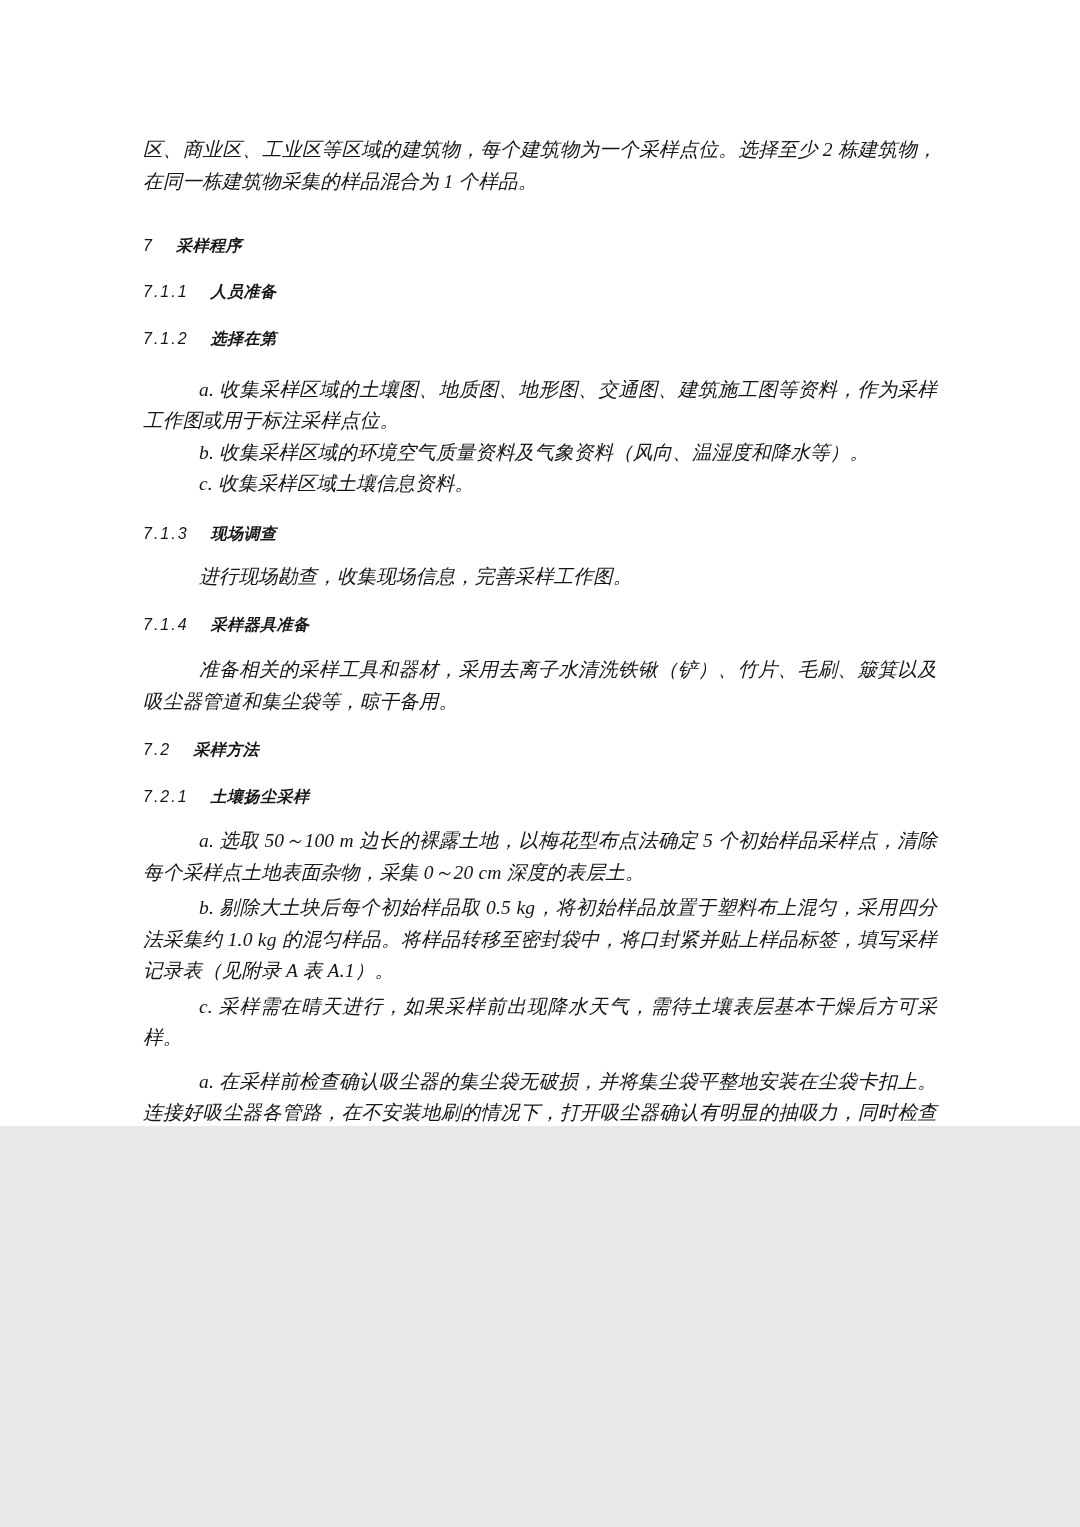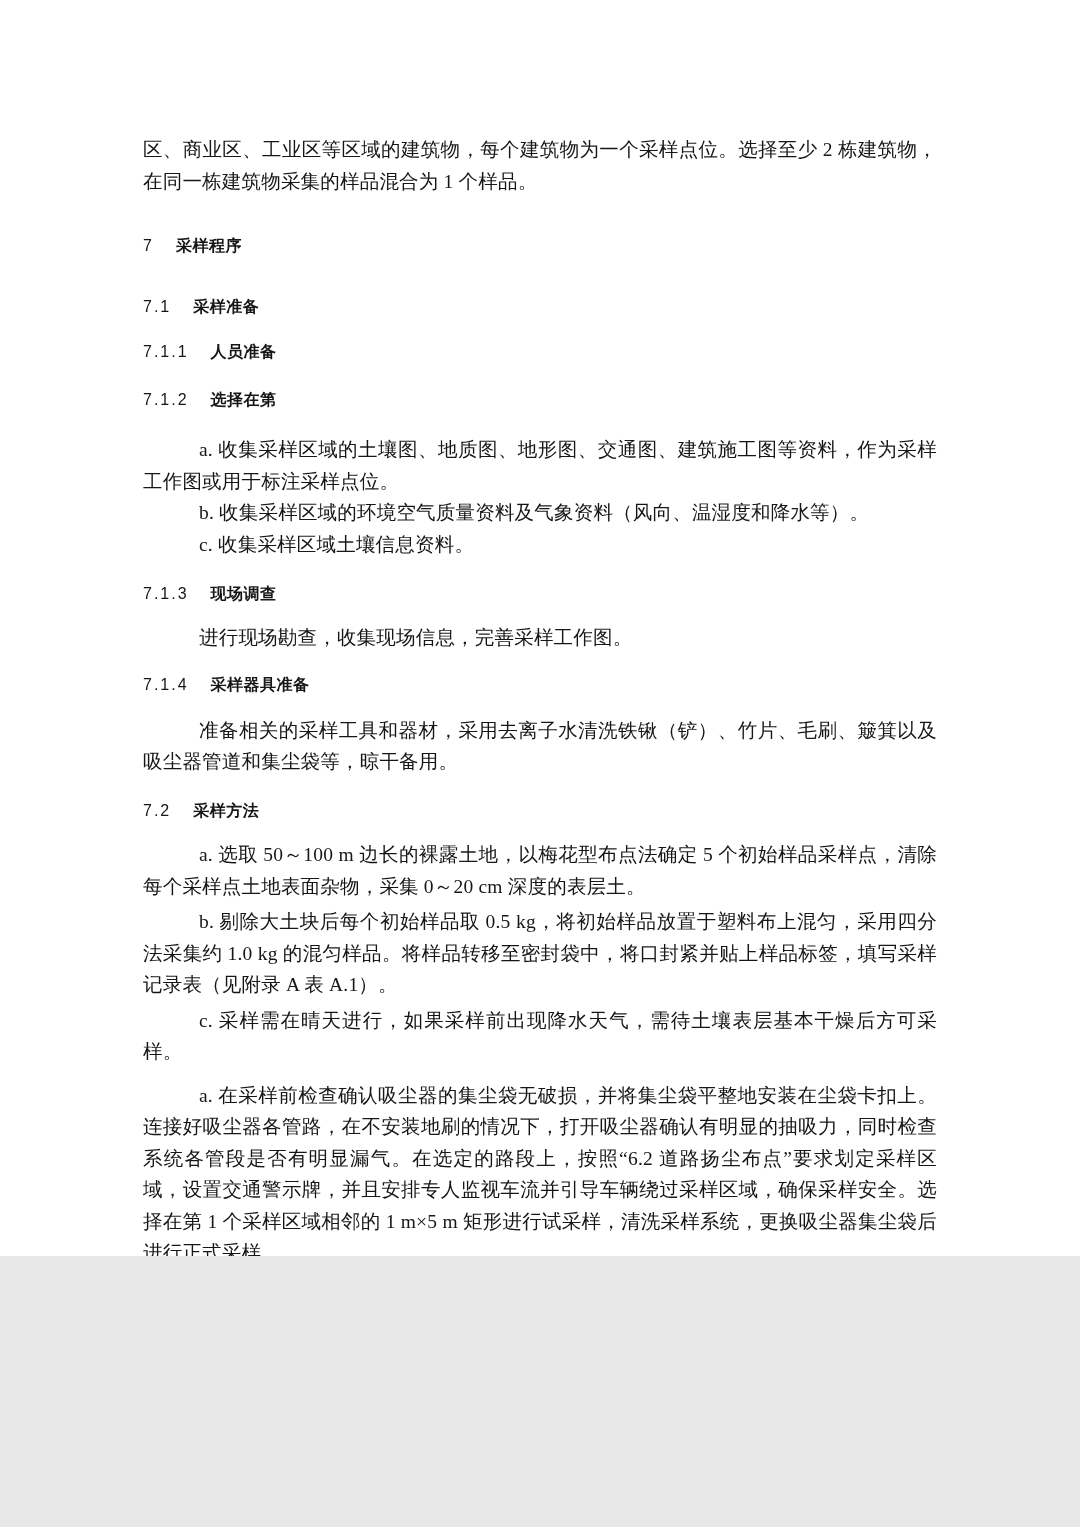--- a/index.html
+++ b/index.html
@@ -3,26 +3,27 @@
 <meta charset="utf-8">
 <style>
   html, body {
     margin: 0;
     padding: 0;
     background: #e8e8e8;
   }
   .page {
     position: relative;
     width: 1080px;
-    height: 1256px;
+    height: 1126px;
     margin: 0 auto;
     background: #ffffff;
     overflow: hidden;
     color: #161616;
     font-family: "Liberation Serif", "DejaVu Serif", serif;
+    font-style: italic;
   }
   .content {
     position: absolute;
     left: 143px;
     top: 134px;
     width: 794px;
   }
   .para {
     margin: 0;
     font-size: 19.5px;
@@ -63,23 +64,20 @@
 
 <div class="page">
   <div class="content">
 
     <p class="para">区、商业区、工业区等区域的建筑物，每个建筑物为一个采样点位。选择至少 2 栋建筑物，在同一栋建筑物采集的样品混合为 1 个样品。</p>
 
     <div class="h1" style="margin-top:33px">
       <span class="h-num">7</span><span class="h-title">采样程序</span>
     </div>
 
-    <div class="h2" style="margin-top:29px">
-      <span class="h-num">7.1</span><span class="h-title">采样准备</span>
-    </div>
 
     <div class="h3" style="margin-top:14px">
       <span class="h-num">7.1.1</span><span class="h-title">人员准备</span>
     </div>
 
 
     <div class="h3" style="margin-top:16px">
       <span class="h-num">7.1.2</span><span class="h-title">选择在第</span>
     </div>
 
@@ -96,20 +94,23 @@
     <div class="h3" style="margin-top:16px">
       <span class="h-num">7.1.4</span><span class="h-title">采样器具准备</span>
     </div>
 
     <p class="para indent" style="margin-top:14px">准备相关的采样工具和器材，采用去离子水清洗铁锹（铲）、竹片、毛刷、簸箕以及吸尘器管道和集尘袋等，晾干备用。</p>
 
     <div class="h2" style="margin-top:17px">
       <span class="h-num">7.2</span><span class="h-title">采样方法</span>
     </div>
 
+    <div class="h3" style="margin-top:15px">
+      <span class="h-num">7.2.1</span><span class="h-title">土壤扬尘采样</span>
+    </div>
 
     <p class="para indent" style="margin-top:13px">a. 选取 50～100 m 边长的裸露土地，以梅花型布点法确定 5 个初始样品采样点，清除每个采样点土地表面杂物，采集 0～20 cm 深度的表层土。</p>
     <p class="para indent" style="margin-top:4px">b. 剔除大土块后每个初始样品取 0.5 kg，将初始样品放置于塑料布上混匀，采用四分法采集约 1.0 kg 的混匀样品。将样品转移至密封袋中，将口封紧并贴上样品标签，填写采样记录表（见附录 A 表 A.1）。</p>
     <p class="para indent" style="margin-top:4px">c. 采样需在晴天进行，如果采样前出现降水天气，需待土壤表层基本干燥后方可采样。</p>
 
 
     <p class="para indent" style="margin-top:12px">a. 在采样前检查确认吸尘器的集尘袋无破损，并将集尘袋平整地安装在尘袋卡扣上。连接好吸尘器各管路，在不安装地刷的情况下，打开吸尘器确认有明显的抽吸力，同时检查系统各管段是否有明显漏气。在选定的路段上，按照“6.2 道路扬尘布点”要求划定采样区域，设置交通警示牌，并且安排专人监视车流并引导车辆绕过采样区域，确保采样安全。选择在第 1 个采样区域相邻的 1 m×5 m 矩形进行试采样，清洗采样系统，更换吸尘器集尘袋后进行正式采样。</p>
 
   </div>
 

